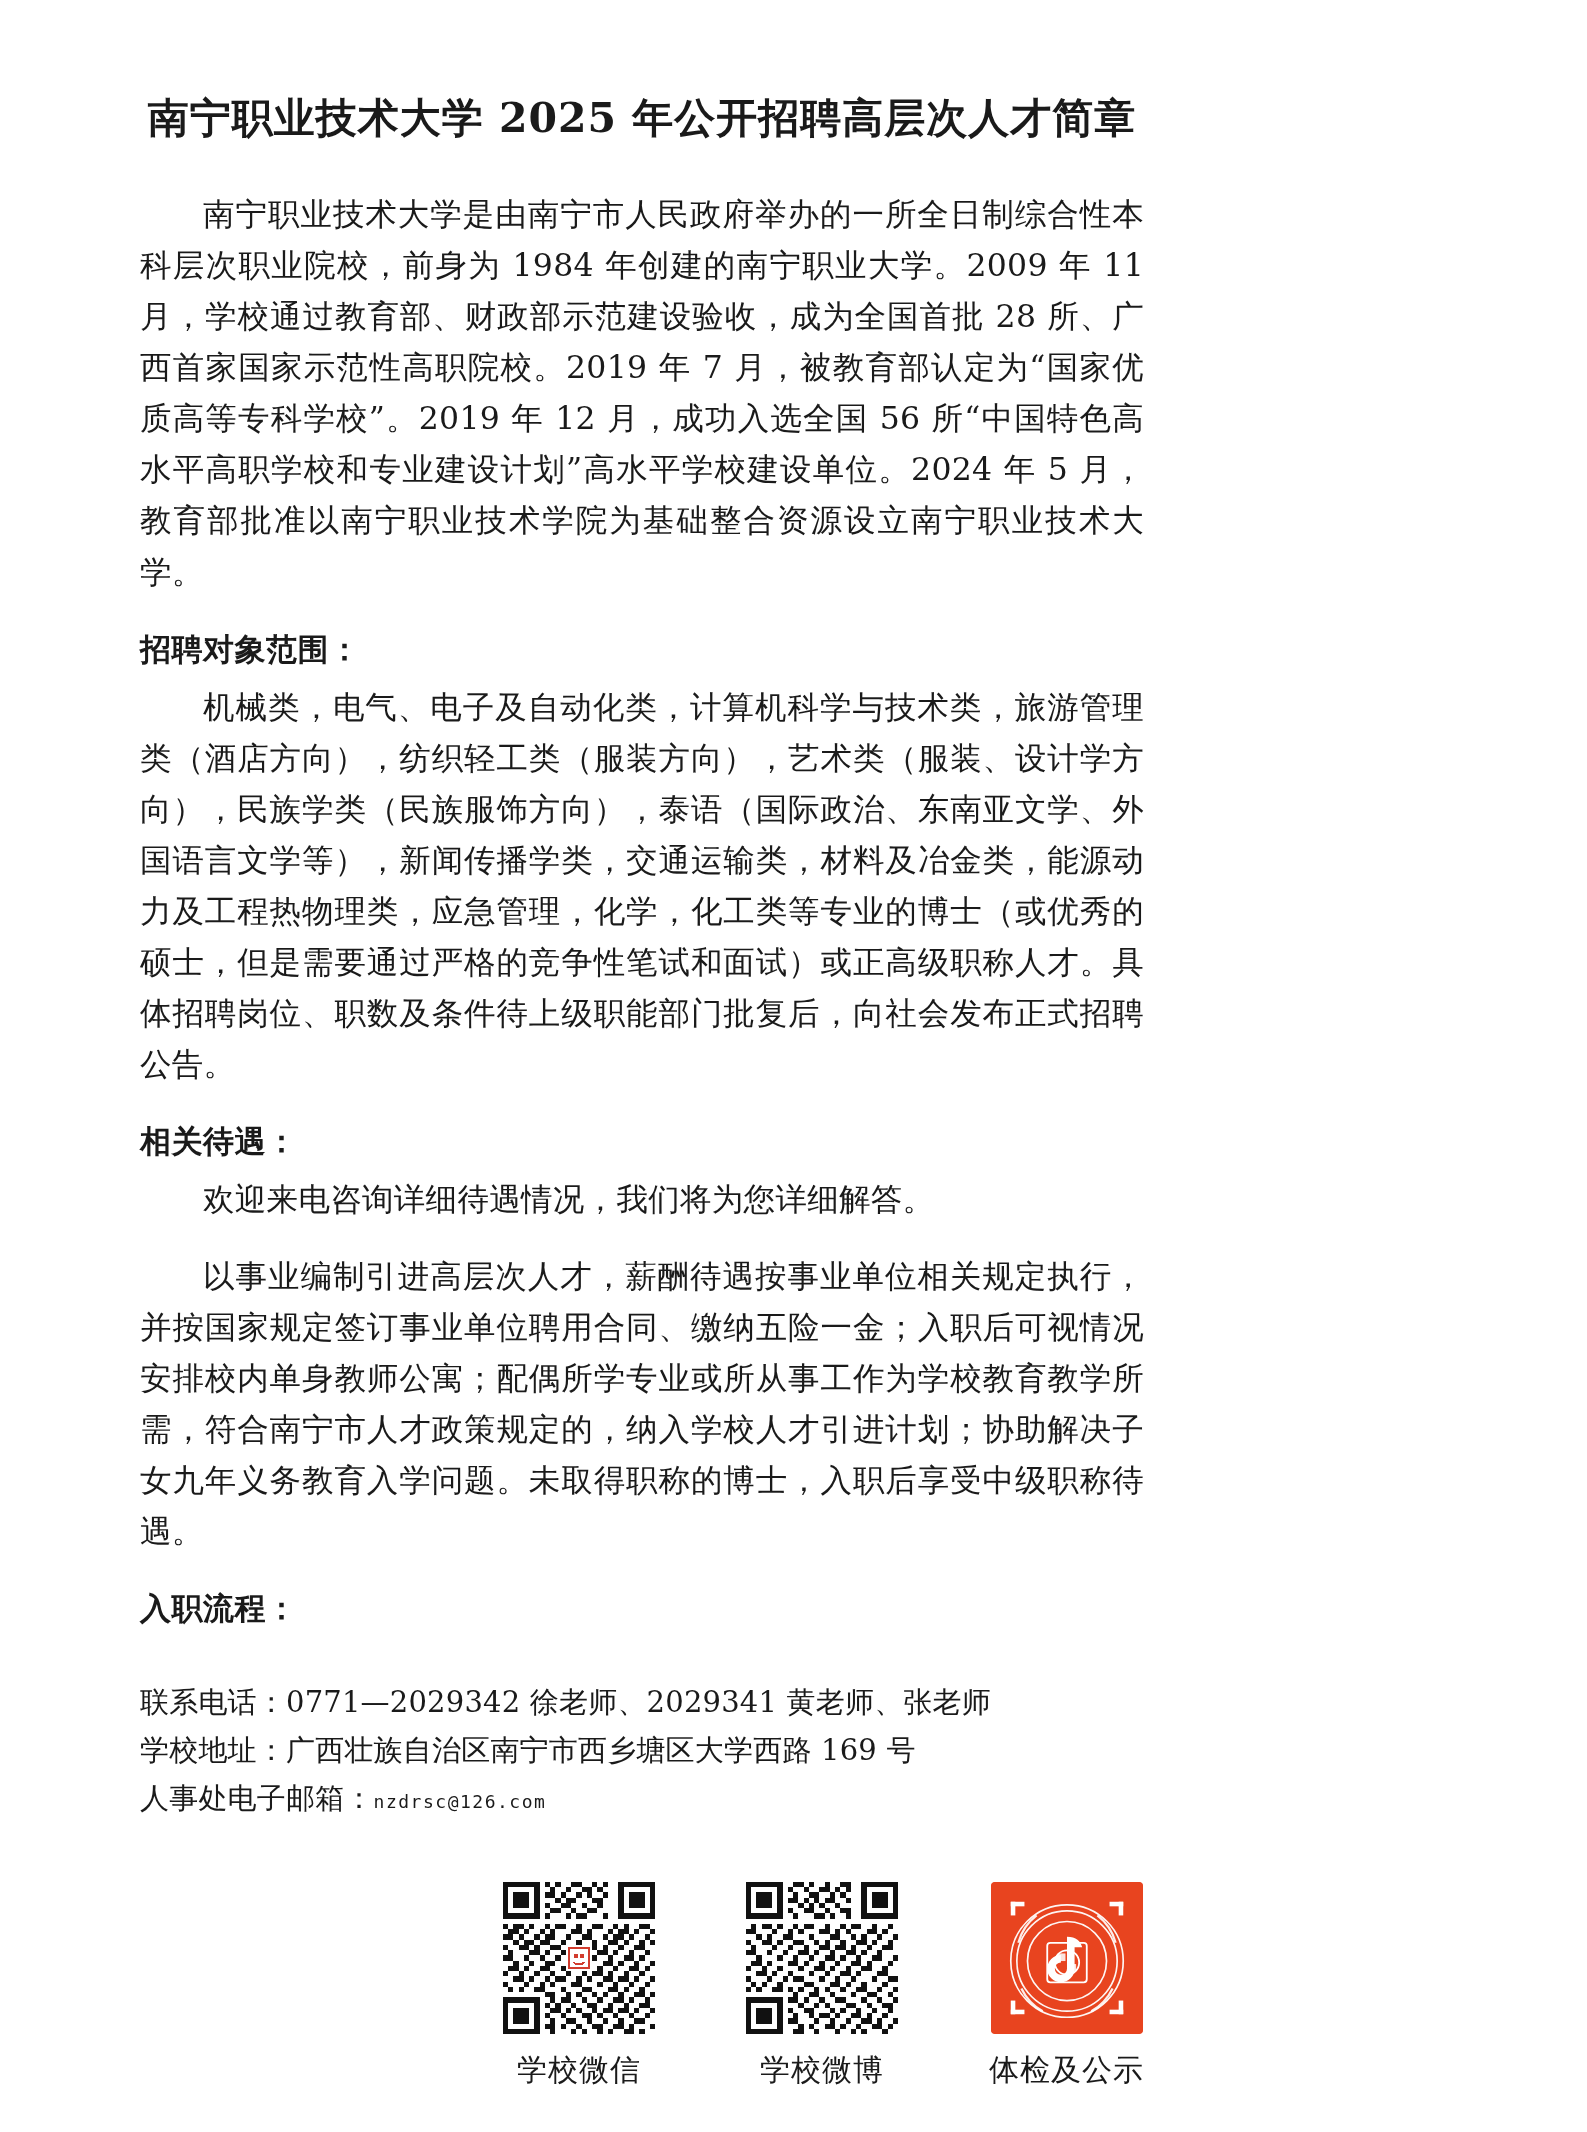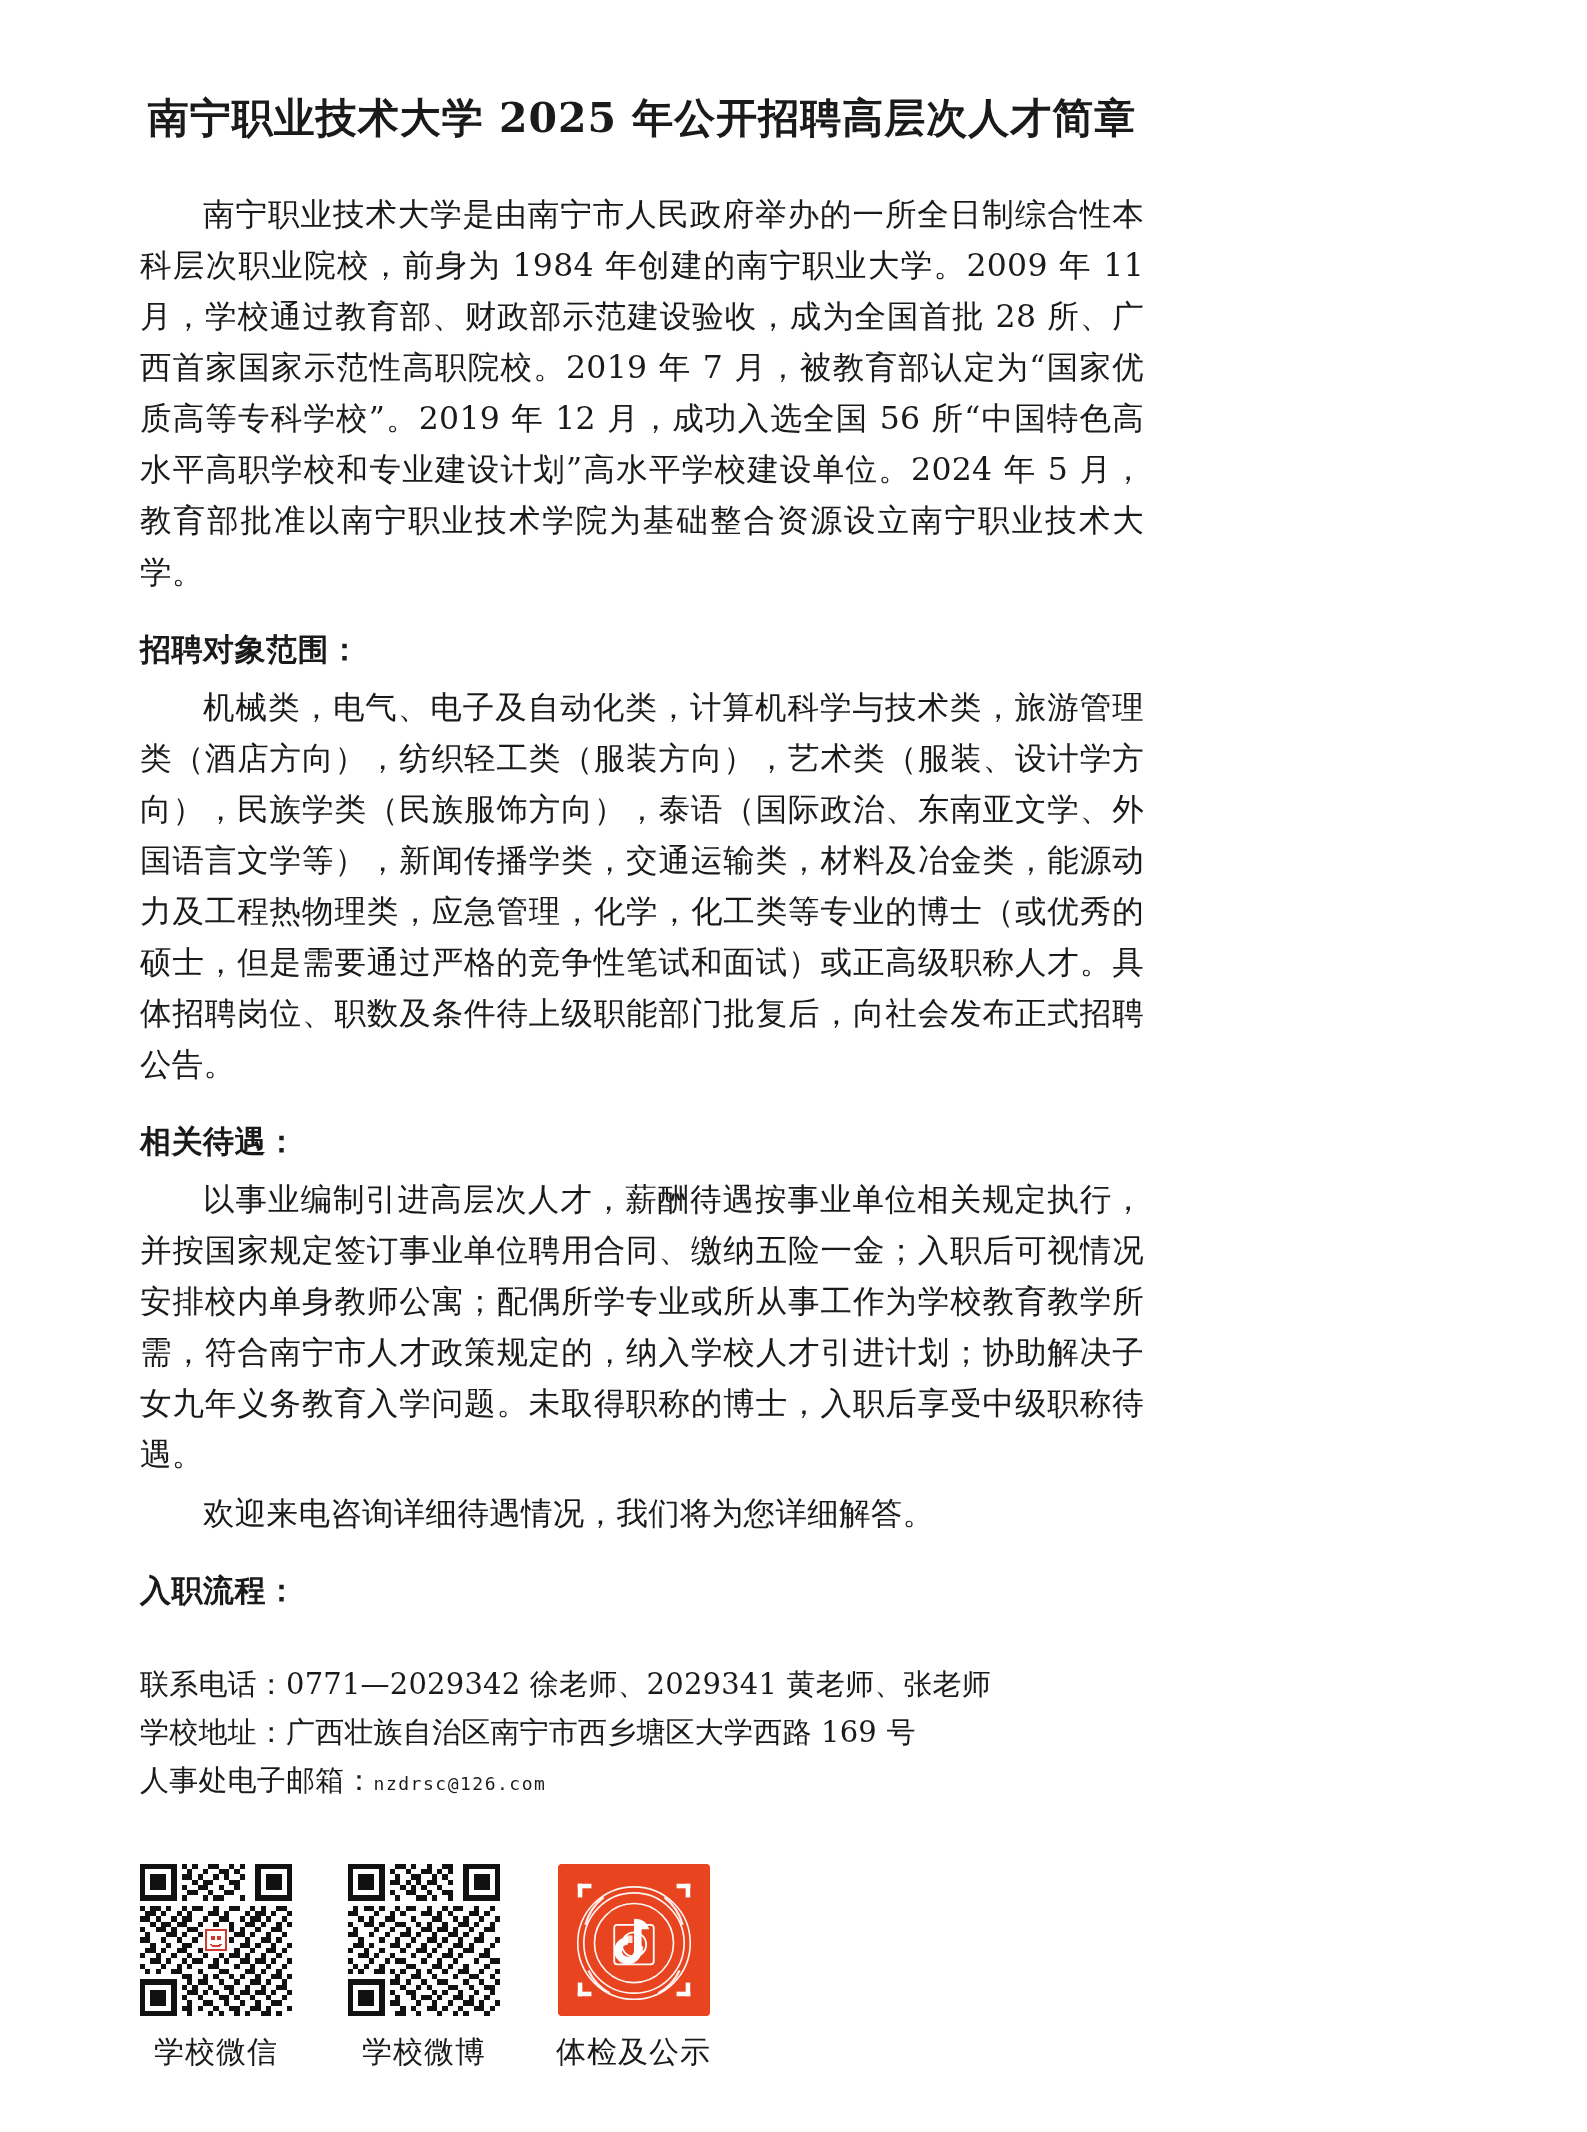--- a/index.html
+++ b/index.html
@@ -59,23 +59,23 @@
     margin: 0;
     letter-spacing: 0.2px;
   }
   .contact-line .mono {
     font-family: "DejaVu Sans Mono", "Liberation Mono", monospace;
     font-size: 18px;
     letter-spacing: 1.5px;
   }
   .qr-row {
     display: flex;
-    justify-content: flex-start;
+    justify-content: flex-end;
     align-items: flex-start;
-    gap: 56px;
+    gap: 91px;
     margin-top: 60px;
   }
   .qr-item {
     display: flex;
     flex-direction: column;
     align-items: center;
   }
   .qr-box {
     width: 152px;
     height: 152px;
@@ -100,22 +100,22 @@
 <div class="page">
 
   <h1 class="doc-title">南宁职业技术大学 2025 年公开招聘高层次人才简章</h1>
 
   <p class="para">南宁职业技术大学是由南宁市人民政府举办的一所全日制综合性本科层次职业院校，前身为 1984 年创建的南宁职业大学。2009 年 11 月，学校通过教育部、财政部示范建设验收，成为全国首批 28 所、广西首家国家示范性高职院校。2019 年 7 月，被教育部认定为“国家优质高等专科学校”。2019 年 12 月，成功入选全国 56 所“中国特色高水平高职学校和专业建设计划”高水平学校建设单位。2024 年 5 月，教育部批准以南宁职业技术学院为基础整合资源设立南宁职业技术大学。</p>
 
   <h2 class="section-head">招聘对象范围：</h2>
   <p class="para">机械类，电气、电子及自动化类，计算机科学与技术类，旅游管理类（酒店方向），纺织轻工类（服装方向），艺术类（服装、设计学方向），民族学类（民族服饰方向），泰语（国际政治、东南亚文学、外国语言文学等），新闻传播学类，交通运输类，材料及冶金类，能源动力及工程热物理类，应急管理，化学，化工类等专业的博士（或优秀的硕士，但是需要通过严格的竞争性笔试和面试）或正高级职称人才。具体招聘岗位、职数及条件待上级职能部门批复后，向社会发布正式招聘公告。</p>
 
   <h2 class="section-head">相关待遇：</h2>
+  <p class="para">欢迎来电咨询详细待遇情况，我们将为您详细解答。</p>
   <p class="para tight">以事业编制引进高层次人才，薪酬待遇按事业单位相关规定执行，并按国家规定签订事业单位聘用合同、缴纳五险一金；入职后可视情况安排校内单身教师公寓；配偶所学专业或所从事工作为学校教育教学所需，符合南宁市人才政策规定的，纳入学校人才引进计划；协助解决子女九年义务教育入学问题。未取得职称的博士，入职后享受中级职称待遇。</p>
-  <p class="para">欢迎来电咨询详细待遇情况，我们将为您详细解答。</p>
 
   <h2 class="section-head">入职流程：</h2>
 
   <div class="contact-block">
     <p class="contact-line">
       <span>联系电话：</span><span>0771—2029342 徐老师、2029341 黄老师、张老师</span>
     </p>
     <p class="contact-line">
       <span>学校地址：</span><span>广西壮族自治区南宁市西乡塘区大学西路 169 号</span>
     </p>

